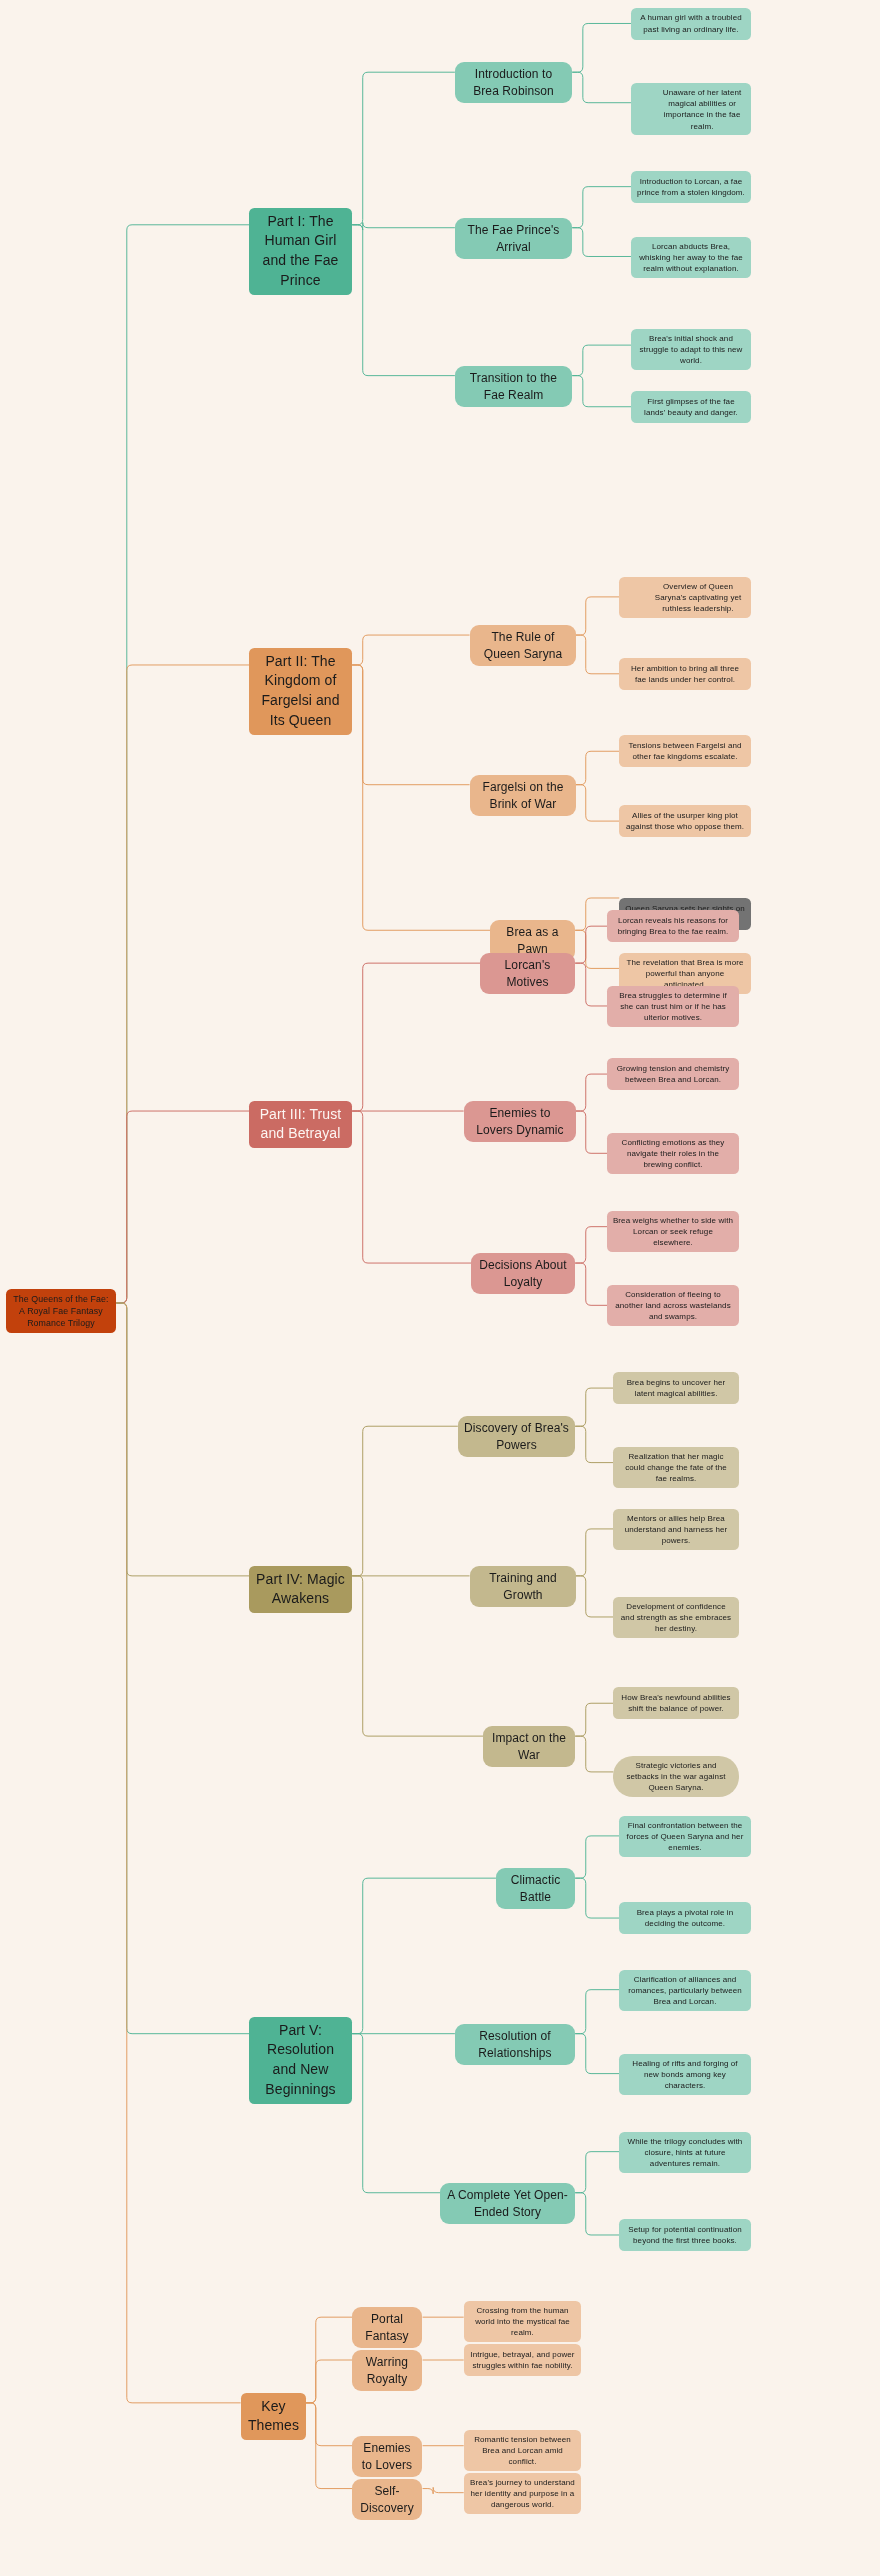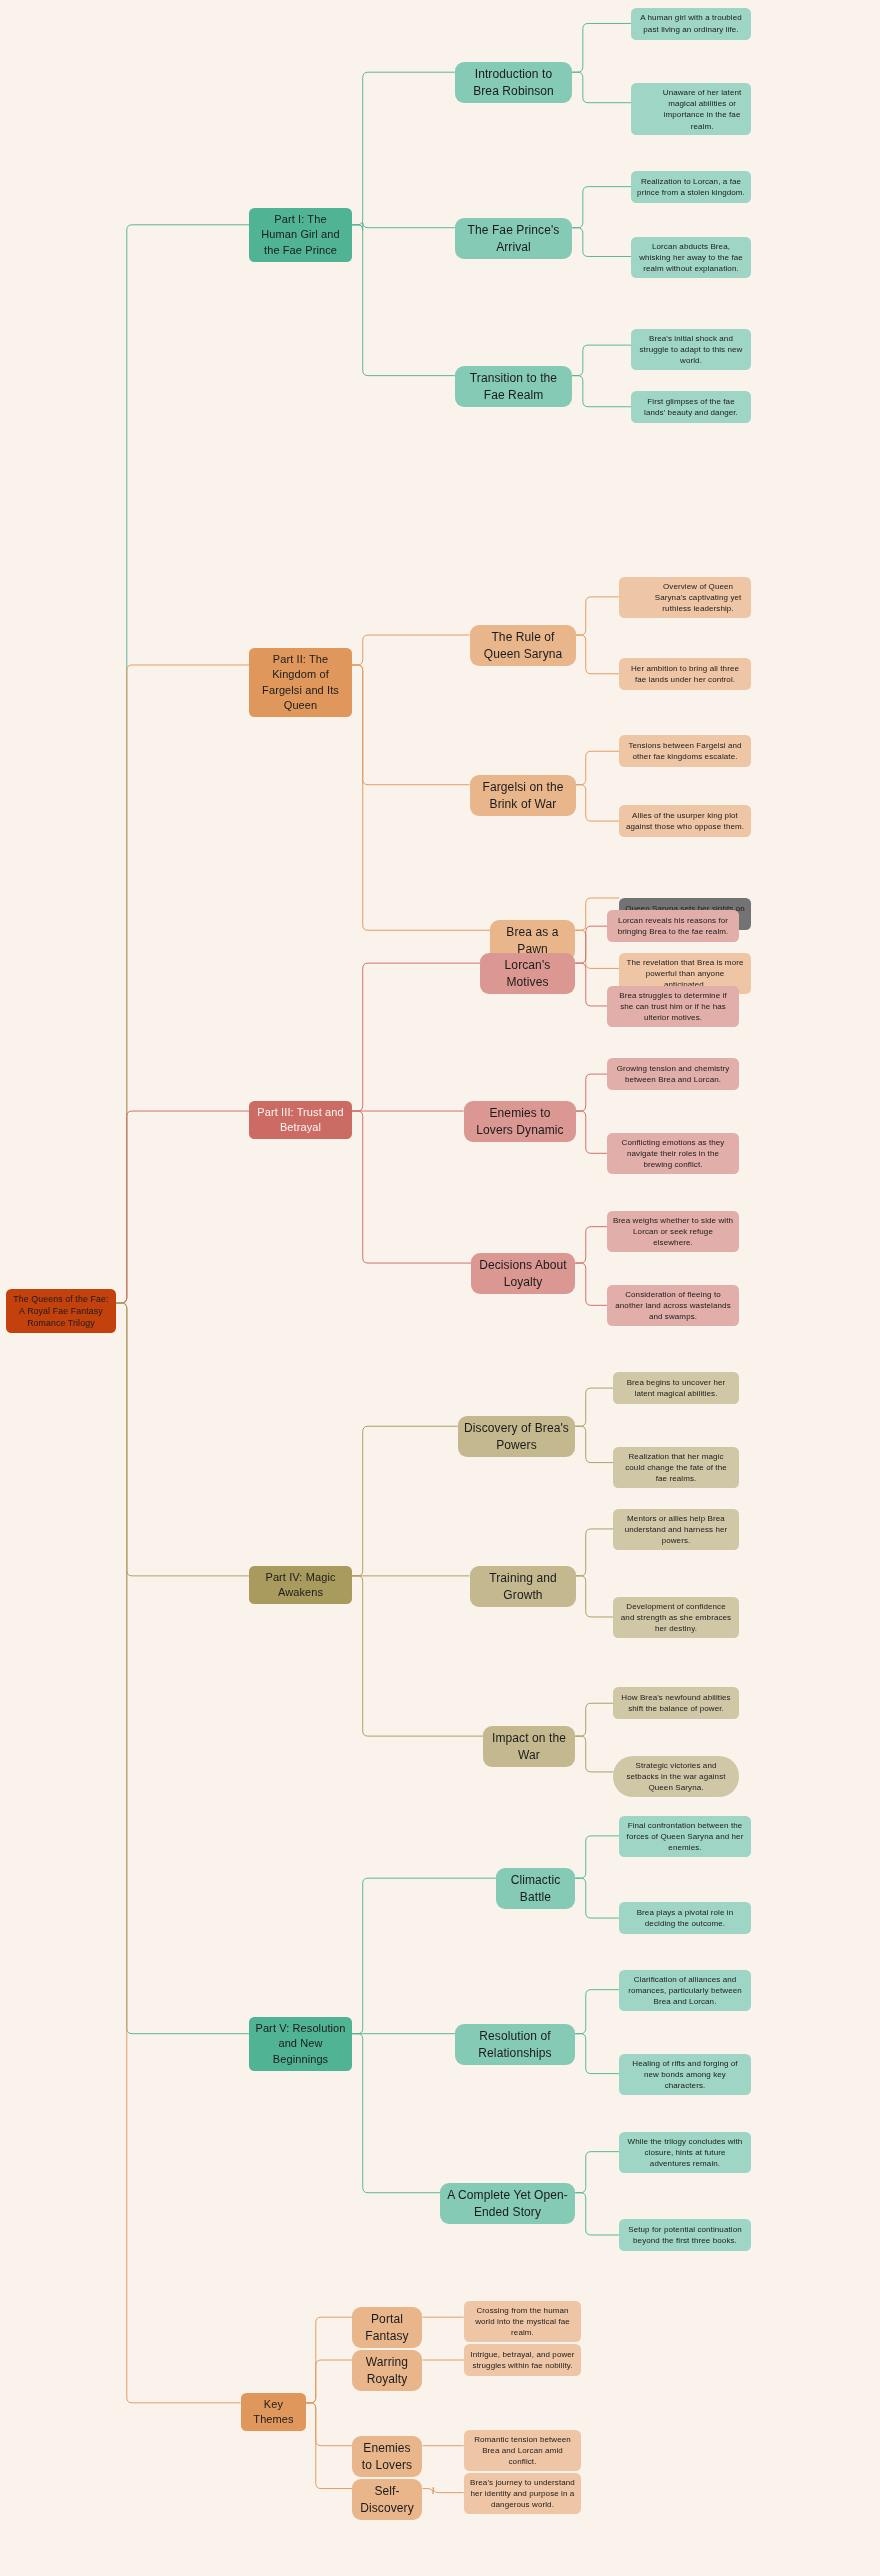--- a/index.html
+++ b/index.html
@@ -22,21 +22,21 @@
     align-items:center;
     justify-content:center;
     text-align:center;
     padding:3.5px 5.9px;
     line-height:1.42;
     color:#1b1b1b;
     font-size:8px;
     letter-spacing:0.1px;
   }
   .node.root       { font-size:8.8px; }
-  .node.l1         { font-size:11px; }
+  .node.l1         { font-size:14px; }
   .node.l2         { font-size:12px;border-radius:9px; }
   .node.l3         { font-size:8px; }
   .node.lighttext  { color:#fdf6f3; }
 </style>
 </head>
 <body>
 
 <div id="map">
   <svg class="links" id="links" viewBox="0 0 1501 4389" width="881" height="2576">
       <path d="M 198 2220 L 207 2220 Q 216 2220 216 2211 L 216 392 Q 216 383 225 383 L 425 383" fill="none" stroke="#4fb394" stroke-width="1.6"></path>
@@ -99,21 +99,21 @@
       <path d="M 520 4094 L 529 4094 Q 538 4094 538 4103 L 538 4231 Q 538 4240 547 4240 L 600 4240" fill="none" stroke="#e0975b" stroke-width="1.6"></path>
       <path d="M 720 4240 L 729 4240 Q 738 4240 738 4249 L 738 4238 Q 738 4247 747 4247 L 790 4247" fill="none" stroke="#e0975b" stroke-width="1.6"></path>
     </svg>
   <div id="nodes">
       <div class="node root" style="left: 5.9px; top: 1289px; width: 110px; min-height: 28px; background: #c2410c;">The Queens of the Fae: A Royal Fae Fantasy Romance Trilogy</div>
       <div class="node l1" style="left: 249px; top: 208px; width: 103px; min-height: 34px; background: rgb(79, 179, 148);">Part I: The Human Girl and the Fae Prince</div>
       <div class="node l2" style="left: 455px; top: 62px; width: 117px; min-height: 20px; background: rgb(132, 202, 180);">Introduction to Brea Robinson</div>
       <div class="node l3" style="left: 631px; top: 7.6px; width: 120px; min-height: 32px; background: rgb(158, 213, 196);">A human girl with a troubled past living an ordinary life.</div>
       <div class="node l3" style="left: 631px; top: 83px; width: 120px; min-height: 40px; background: rgb(158, 213, 196); padding-left: 28px;">Unaware of her latent magical abilities or importance in the fae realm.</div>
       <div class="node l2" style="left: 455px; top: 218px; width: 117px; min-height: 20px; background: rgb(132, 202, 180);">The Fae Prince's Arrival</div>
-      <div class="node l3" style="left: 631px; top: 171px; width: 120px; min-height: 32px; background: rgb(158, 213, 196);">Realization to Lorcan, a fae prince from a stolen kingdom.</div>
+      <div class="node l3" style="left: 631px; top: 171px; width: 120px; min-height: 32px; background: rgb(158, 213, 196);">Introduction to Lorcan, a fae prince from a stolen kingdom.</div>
       <div class="node l3" style="left: 631px; top: 237px; width: 120px; min-height: 40px; background: rgb(158, 213, 196);">Lorcan abducts Brea, whisking her away to the fae realm without explanation.</div>
       <div class="node l2" style="left: 455px; top: 366px; width: 117px; min-height: 20px; background: rgb(132, 202, 180);">Transition to the Fae Realm</div>
       <div class="node l3" style="left: 631px; top: 329px; width: 120px; min-height: 32px; background: rgb(158, 213, 196);">Brea's initial shock and struggle to adapt to this new world.</div>
       <div class="node l3" style="left: 631px; top: 391px; width: 120px; min-height: 32px; background: rgb(158, 213, 196);">First glimpses of the fae lands' beauty and danger.</div>
       <div class="node l1" style="left: 249px; top: 648px; width: 103px; min-height: 34px; background: rgb(224, 151, 91);">Part II: The Kingdom of Fargelsi and Its Queen</div>
       <div class="node l2" style="left: 470px; top: 625px; width: 106px; min-height: 20px; background: rgb(233, 182, 140);">The Rule of Queen Saryna</div>
       <div class="node l3" style="left: 619px; top: 577px; width: 132px; min-height: 40px; background: rgb(238, 198, 165); padding-left: 32px;">Overview of Queen Saryna's captivating yet ruthless leadership.</div>
       <div class="node l3" style="left: 619px; top: 658px; width: 132px; min-height: 32px; background: rgb(238, 198, 165);">Her ambition to bring all three fae lands under her control.</div>
       <div class="node l2" style="left: 470px; top: 775px; width: 106px; min-height: 20px; background: rgb(233, 182, 140);">Fargelsi on the Brink of War</div>
       <div class="node l3" style="left: 619px; top: 735px; width: 132px; min-height: 32px; background: rgb(238, 198, 165);">Tensions between Fargelsi and other fae kingdoms escalate.</div>

